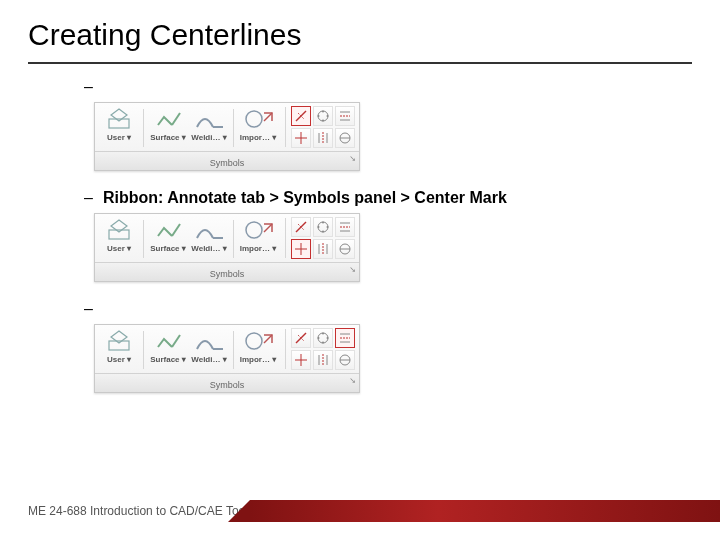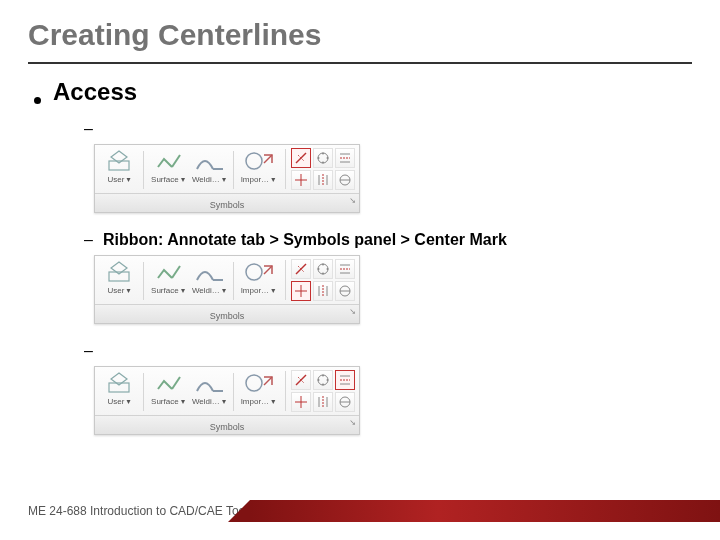--- a/index.html
+++ b/index.html
@@ -17,22 +17,22 @@
     position: relative;
     width: 720px;
     height: 540px;
     box-sizing: border-box;
   }
   .title {
     position: absolute;
     left: 28px;
     top: 18px;
     font-size: 30px;
-    font-weight: 700;
-    color: #737373;
+    font-weight: 400;
+    color: #000000;
     font-family: Arial, sans-serif;
   }
   .title-rule {
     position: absolute;
     left: 28px;
     top: 62px;
     width: 664px;
     height: 0;
     border-top: 2px solid #333;
   }
@@ -87,20 +87,21 @@
   }
   .ribbon-body {
     display: flex;
     align-items: stretch;
   }
   .big-btns {
     display: flex;
     align-items: flex-end;
     padding: 2px 4px 0 4px;
     gap: 1px;
+    font-weight: bold;
   }
   .big-btn {
     width: 38px;
     text-align: center;
     padding: 2px 1px 0 1px;
   }
   .big-btn .glyph {
     width: 32px;
     height: 24px;
     margin: 0 auto 2px auto;
@@ -201,24 +202,20 @@
 </style>
 </head>
 <body>
 <div class="slide">
 
   <div class="title">Creating Centerlines</div>
   <div class="title-rule"></div>
 
   <div class="content">
 
-    <div class="bullet-lvl1">
-      <span class="dot"></span>
-      <span>Access</span>
-    </div>
 
     <div class="sub-item">
       <div class="bullet-lvl2">
         <span class="dash">–</span>
       </div>
     </div>
     <div class="panel-wrap">
       <div class="ribbon-panel"><div class="ribbon-body">
             <div class="big-btns">
               <div class="big-btn">

